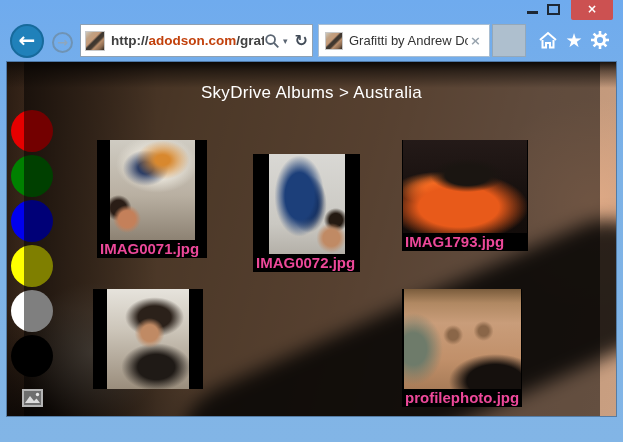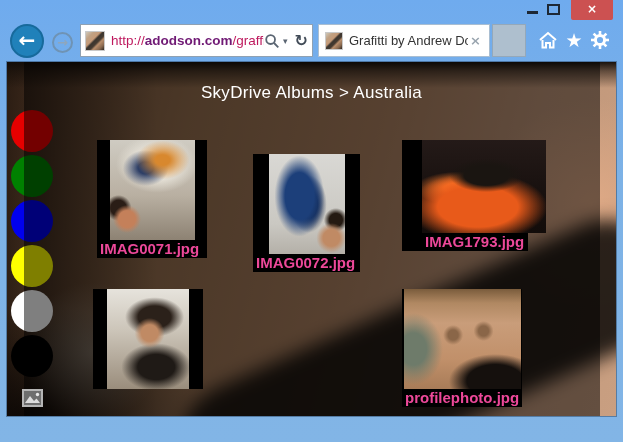--- a/index.html
+++ b/index.html
@@ -37,22 +37,22 @@
   
   .addressbar {
     position:absolute; left:80px; top:24px; width:233px; height:33px;
     background:#fff; border:1px solid #8fa1b3; display:flex; align-items:center; padding:0 4px;
   }
   .favicon { width:20px; height:20px; flex:0 0 auto;
     background:linear-gradient(135deg,#cfc8ba 0%,#c0a183 22%,#c59a78 40%,#3a342e 48%,#463b31 60%,#b98e6c 68%,#8a6a50 84%,#2e2620 100%);
     border:1px solid #c9c9c9;
   }
   .url { flex:1 1 auto; font-size:13.5px; white-space:nowrap; overflow:hidden; padding-left:6px; }
-  .url .scheme,.url .path { color:#be185d; }
-  .url .domain { color:#701a75; font-weight:bold; }
+  .url .scheme,.url .path { color:#404040;font-weight:bold; }
+  .url .domain { color:#c2410c; font-weight:bold; }
   .ab-icons { display:flex; align-items:center; gap:3px; flex:0 0 auto; }
   .caret { color:#5a6572; font-size:9px; }
   .refresh { color:#414b57; font-size:16px; font-weight:bold; padding-left:4px; }
 
   
   .tab {
     position:absolute; left:318px; top:24px; width:172px; height:33px;
     background:#fff; border:1px solid #a9bed2; display:flex; align-items:center; padding:0 6px;
   }
   .tab .favicon { width:18px; height:18px; }
@@ -111,21 +111,21 @@
       radial-gradient(ellipse 36% 24% at 42% 28%, #2e3f66 25%, rgba(0,0,0,0) 75%),
       radial-gradient(ellipse 60% 36% at 55% 24%, #e8e4da 40%, rgba(0,0,0,0) 80%),
       linear-gradient(180deg,#cfcbc2 0%,#b9b0a2 55%,#8d8273 100%);}
   .t2{left:246px; top:92px; width:107px;} .p2{width:76px;height:100px;
     background:
       radial-gradient(circle 15px at 82% 84%, #c08a64 55%, rgba(0,0,0,0) 100%),
       radial-gradient(circle 12px at 88% 66%, #241a12 55%, rgba(0,0,0,0) 100%),
       radial-gradient(ellipse 42% 52% at 40% 42%, #1c3f7a 45%, rgba(0,0,0,0) 78%),
       radial-gradient(ellipse 30% 36% at 52% 50%, #12264d 40%, rgba(0,0,0,0) 80%),
       linear-gradient(180deg,#d9d8d4 0%,#cac8c2 70%,#b4b0a8 100%);}
-  .t3{left:395px; top:78px; width:126px;padding-left:20px;} .p3{width:124px;height:93px;
+  .t3{left:395px; top:78px; width:126px;} .p3{width:124px;height:93px;
     background:
       radial-gradient(ellipse 30% 18% at 52% 38%, #1a1511 60%, rgba(0,0,0,0) 100%),
       radial-gradient(ellipse 72% 48% at 45% 72%, #e85a1a 45%, rgba(0,0,0,0) 78%),
       radial-gradient(ellipse 40% 20% at 30% 52%, #ff7a2a 30%, rgba(0,0,0,0) 90%),
       linear-gradient(180deg,#241a18 0%,#17100e 60%,#120c0a 100%);}
   .t4{left:86px; top:227px; width:110px;} .p4{width:82px;height:100px;
     background:
       radial-gradient(circle 15px at 52% 44%, #c08a64 55%, rgba(0,0,0,0) 100%),
       radial-gradient(ellipse 40% 22% at 58% 28%, #2b211a 50%, rgba(0,0,0,0) 90%),
       radial-gradient(ellipse 50% 28% at 60% 78%, #1f1a16 45%, rgba(0,0,0,0) 85%),

